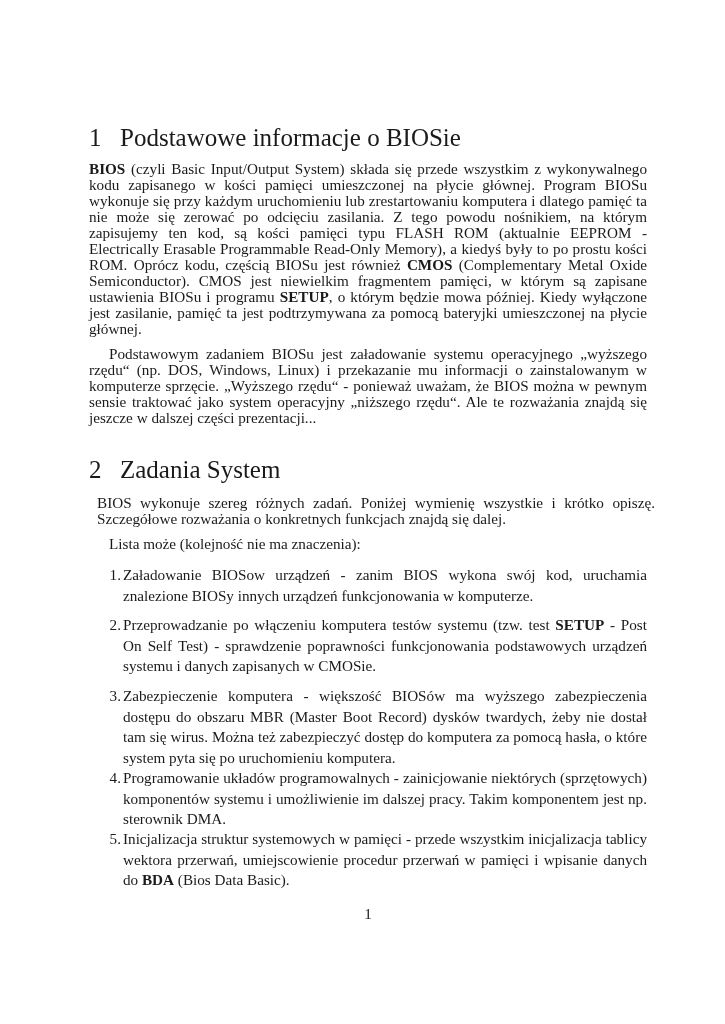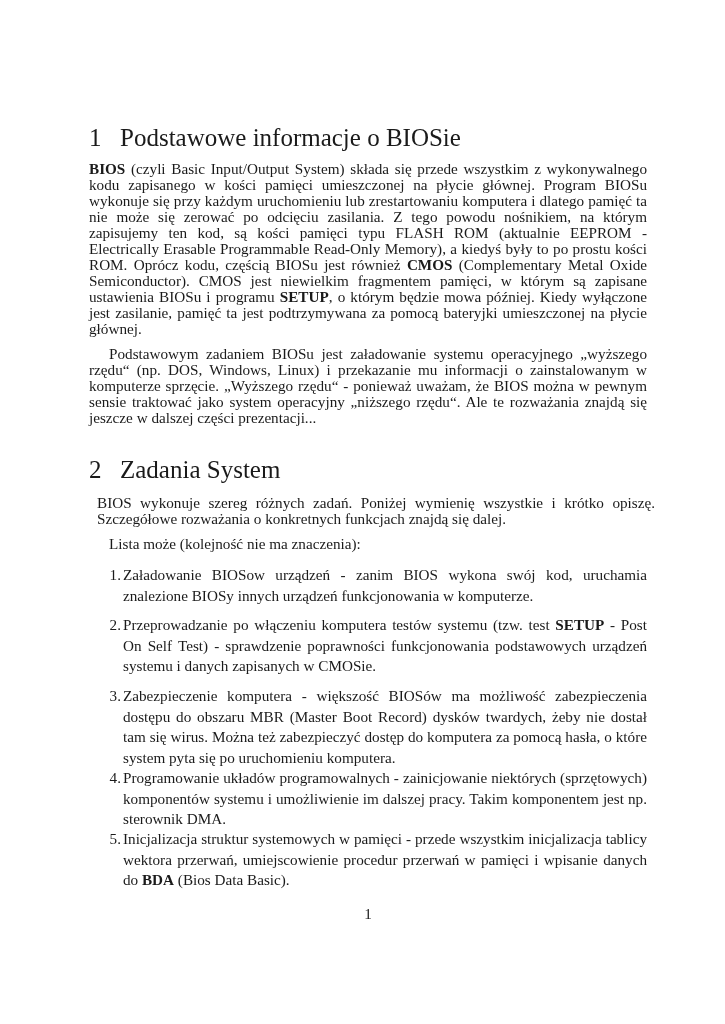--- a/index.html
+++ b/index.html
@@ -41,21 +41,21 @@
     <div class="li" style="top:565px;">
       <span class="n">1.</span>
       <span class="t"><span>Załadowanie BIOSow urządzeń - zanim BIOS wykona swój kod, uruchamia znalezione BIOSy innych urządzeń funkcjonowania w komputerze.</span></span>
     </div>
     <div class="li" style="top:615px;">
       <span class="n">2.</span>
       <span class="t"><span>Przeprowadzanie po włączeniu komputera testów systemu (tzw. test </span><b>SETUP</b><span> - Post On Self Test) - sprawdzenie poprawności funkcjonowania podstawowych urządzeń systemu i danych zapisanych w CMOSie.</span></span>
     </div>
     <div class="li" style="top:686px;">
       <span class="n">3.</span>
-      <span class="t"><span>Zabezpieczenie komputera - większość BIOSów ma możliwość zabezpieczenia dostępu do obszaru MBR (Master Boot Record) dysków twardych, żeby nie dostał tam się wirus. Można też zabezpieczyć dostęp do komputera za pomocą hasła, o które system pyta się po uruchomieniu komputera.</span></span>
+      <span class="t"><span>Zabezpieczenie komputera - większość BIOSów ma wyższego zabezpieczenia dostępu do obszaru MBR (Master Boot Record) dysków twardych, żeby nie dostał tam się wirus. Można też zabezpieczyć dostęp do komputera za pomocą hasła, o które system pyta się po uruchomieniu komputera.</span></span>
     </div>
     <div class="li" style="top:768px;">
       <span class="n">4.</span>
       <span class="t"><span>Programowanie układów programowalnych - zainicjowanie niektórych (sprzętowych) kom­ponentów systemu i umożliwienie im dalszej pracy. Takim komponentem jest np. sterownik DMA.</span></span>
     </div>
     <div class="li" style="top:829px;">
       <span class="n">5.</span>
       <span class="t"><span>Inicjalizacja struktur systemowych w pamięci - przede wszystkim inicjalizacja tablicy wektora przerwań, umiejscowienie procedur przerwań w pamięci i wpisanie danych do </span><b>BDA</b><span> (Bios Data Basic).</span></span>
     </div>
   </div>

